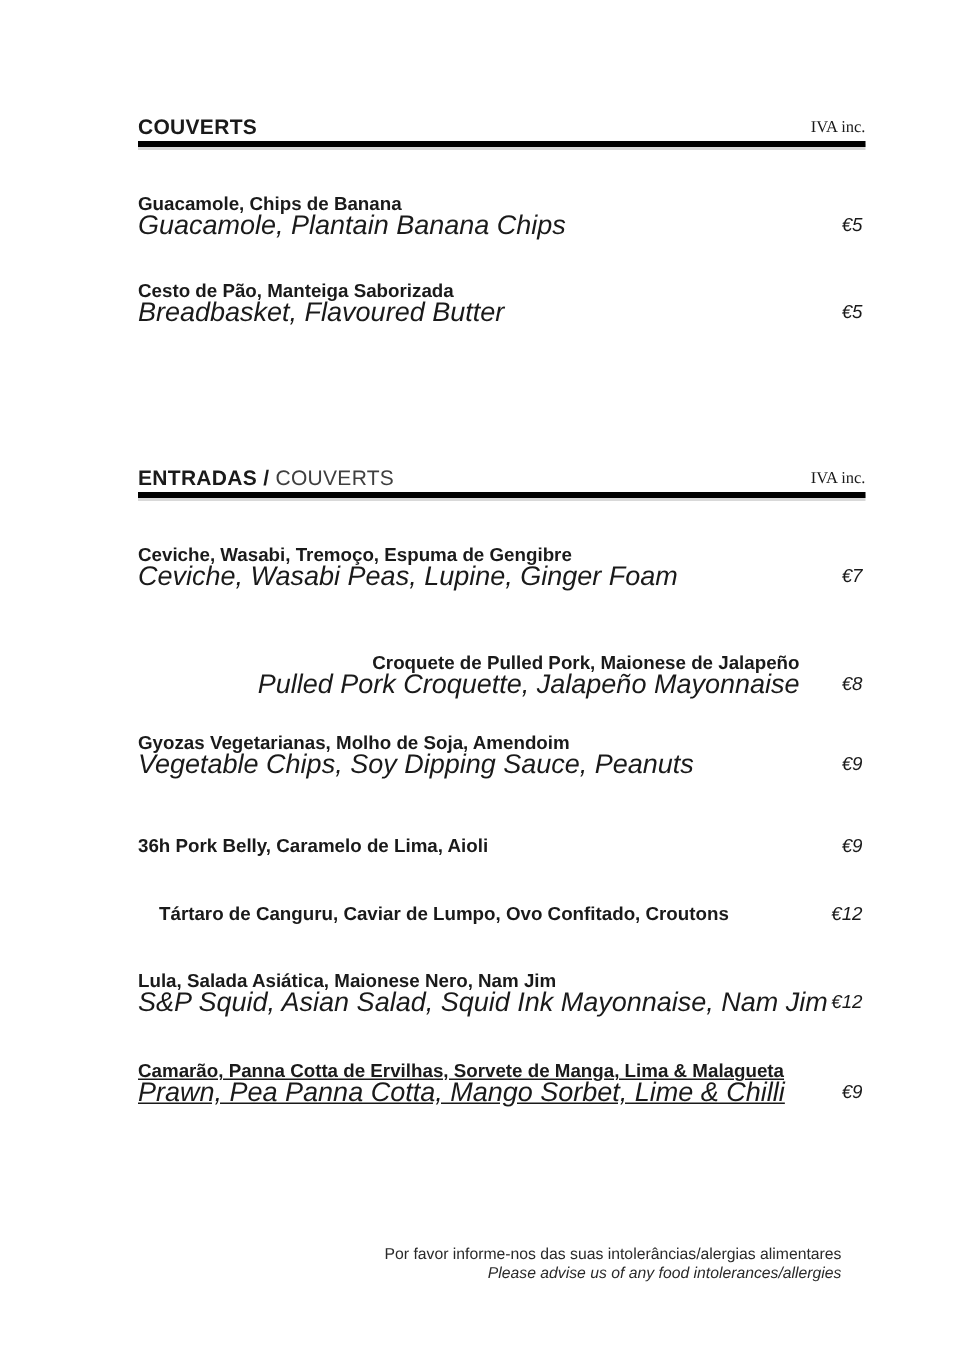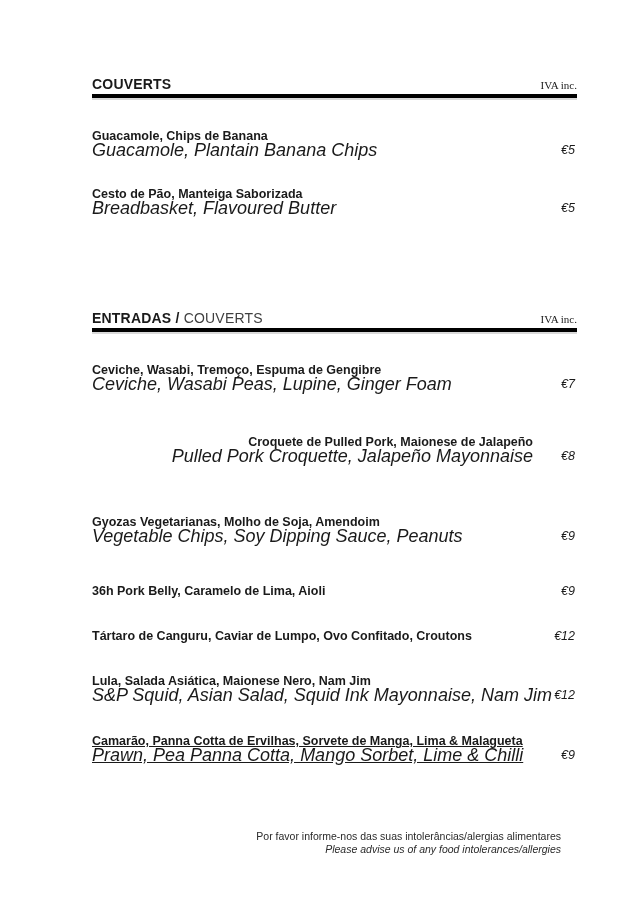--- a/index.html
+++ b/index.html
@@ -73,23 +73,23 @@
     position: absolute;
     right: 2px;
     bottom: 0;
     font-style: italic;
     font-size: 12.5px;
     line-height: 14px;
     white-space: nowrap;
   }
   .section-1 .items .menu-item:nth-child(2) { margin-top: 30px; }
   .section-2 .items .menu-item:nth-child(2) { margin-top: 44px; text-align: right; }
-  .section-2 .items .menu-item:nth-child(3) { margin-top: 52px; }
+  .section-2 .items .menu-item:nth-child(3) { margin-top: 25px; }
   .section-2 .items .menu-item:nth-child(4) { margin-top: 41px; }
-  .section-2 .items .menu-item:nth-child(5) { margin-top: 31px; }
+  .section-2 .items .menu-item:nth-child(5) { margin-top: 31px; margin-left: 14px; }
   .section-2 .items .menu-item:nth-child(6) { margin-top: 31px; }
   .section-2 .items .menu-item:nth-child(7) { margin-top: 32px; text-decoration: underline; }
   .footer {
     position: absolute;
     top: 830px;
     right: 79px;
     text-align: right;
     font-size: 10.5px;
     line-height: 13px;
     color: #2a2a2a;

